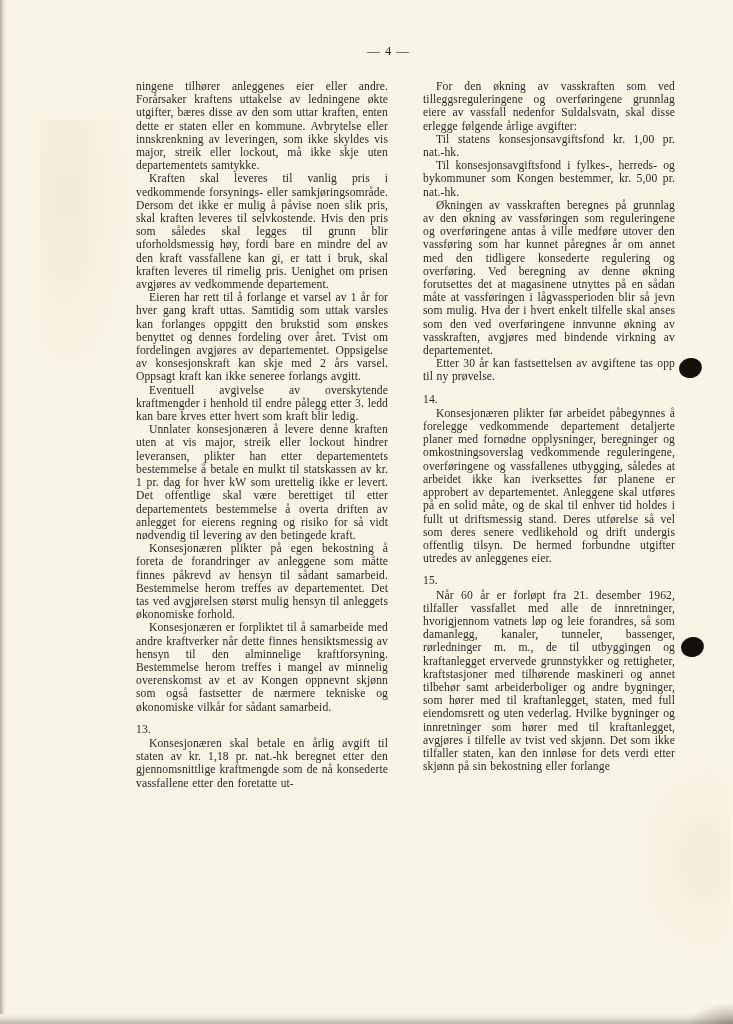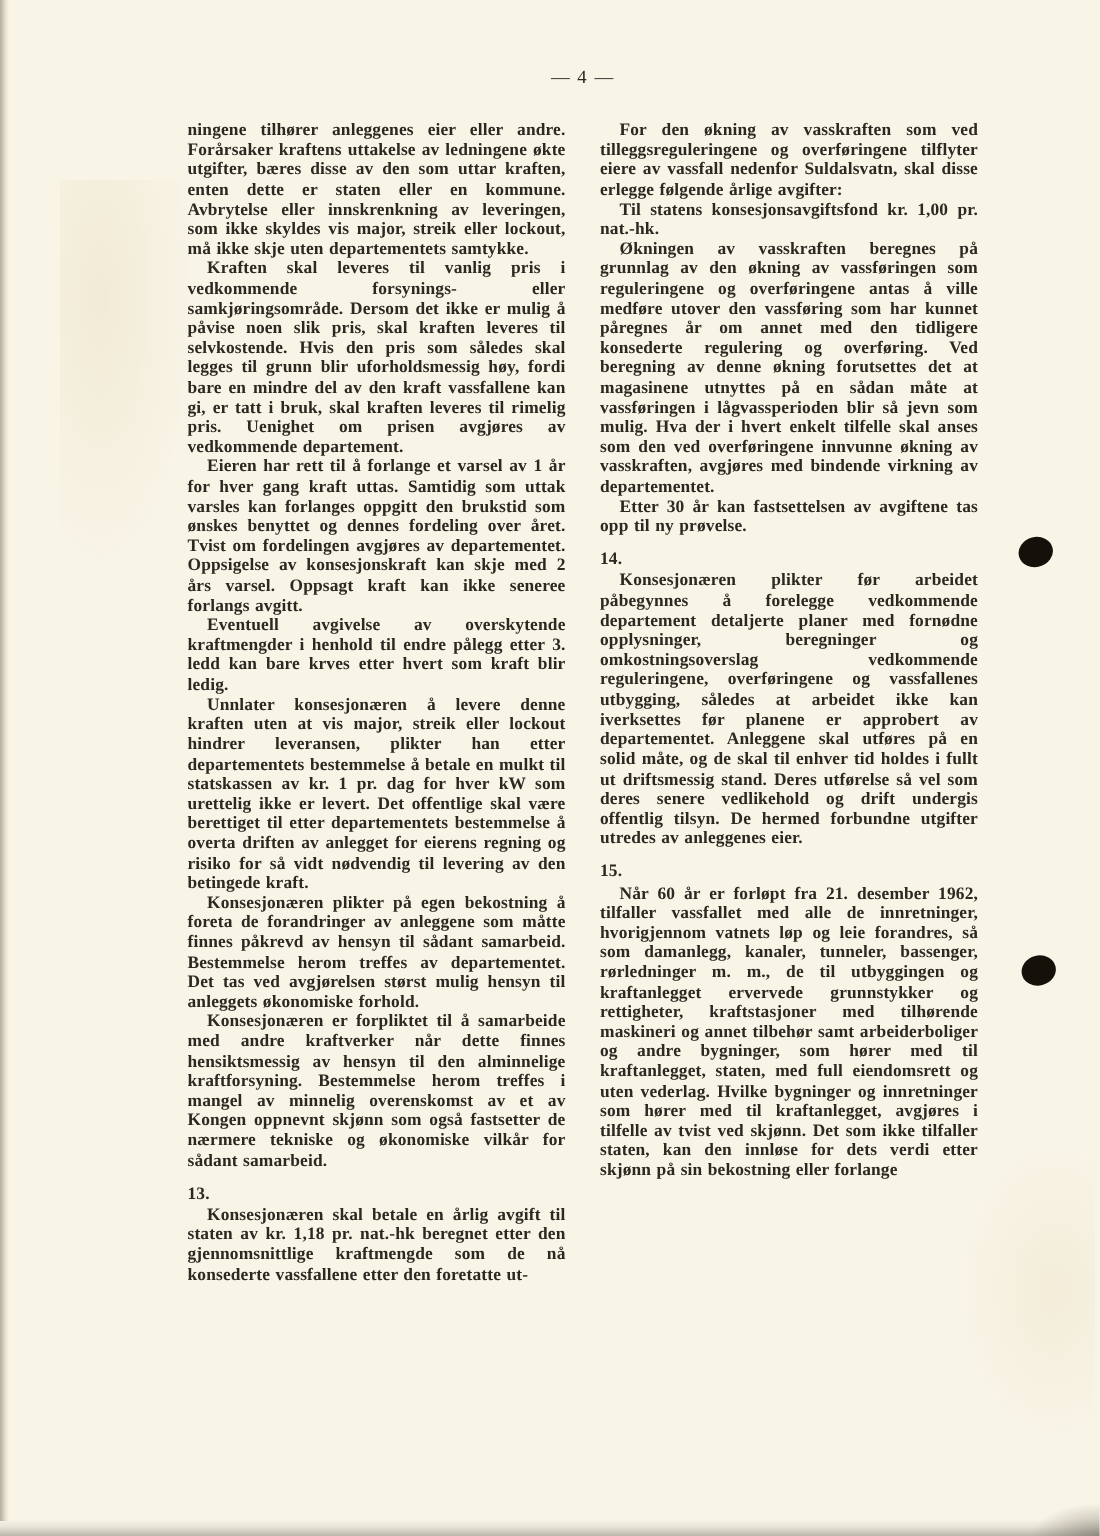--- a/index.html
+++ b/index.html
@@ -43,22 +43,22 @@
     transform:rotate(-14deg);
   }
   .hole-1{left:679px;top:358px;}
   .hole-2{left:681px;top:637px;}
 
   .page-number{
     position:absolute;left:125px;top:44px;width:527px;
     text-align:center;font-size:12.5px;letter-spacing:1px;
   }
   .text-block{
-    position:absolute;left:125px;top:80px;width:527px;
-    display:flex;gap:23px;font-weight:bold;
+    position:absolute;left:136px;top:80px;width:527px;
+    display:flex;gap:35px;
   }
   .column{flex:0 0 252px;width:252px;}
   .block{
     margin:0;
     font-size:11.6px;line-height:13.2px;
     text-align:justify;
     letter-spacing:0.1px;
     word-spacing:0.6px;
   }
   .block.indent{text-indent:13px;}
@@ -85,22 +85,23 @@
       <p class="block indent">Kraften skal leveres til vanlig pris i vedkommende forsynings- eller samkjøringsområde. Dersom det ikke er mulig å påvise noen slik pris, skal kraften leveres til selvkostende. Hvis den pris som således skal legges til grunn blir uforholdsmessig høy, fordi bare en mindre del av den kraft vassfallene kan gi, er tatt i bruk, skal kraften leveres til rimelig pris. Uenighet om prisen avgjøres av vedkommende departement.</p>
       <p class="block indent">Eieren har rett til å forlange et varsel av 1 år for hver gang kraft uttas. Samtidig som uttak varsles kan forlanges oppgitt den brukstid som ønskes benyttet og dennes fordeling over året. Tvist om fordelingen avgjøres av departementet. Oppsigelse av konsesjonskraft kan skje med 2 års varsel. Oppsagt kraft kan ikke seneree forlangs avgitt.</p>
       <p class="block indent">Eventuell avgivelse av overskytende kraftmengder i henhold til endre pålegg etter 3. ledd kan bare krves etter hvert som kraft blir ledig.</p>
       <p class="block indent">Unnlater konsesjonæren å levere denne kraften uten at vis major, streik eller lockout hindrer leveransen, plikter han etter departementets bestemmelse å betale en mulkt til statskassen av kr. 1 pr. dag for hver kW som urettelig ikke er levert. Det offentlige skal være berettiget til etter departementets bestemmelse å overta driften av anlegget for eierens regning og risiko for så vidt nødvendig til levering av den betingede kraft.</p>
       <p class="block indent">Konsesjonæren plikter på egen bekostning å foreta de forandringer av anleggene som måtte finnes påkrevd av hensyn til sådant samarbeid. Bestemmelse herom treffes av departementet. Det tas ved avgjørelsen størst mulig hensyn til anleggets økonomiske forhold.</p>
       <p class="block indent">Konsesjonæren er forpliktet til å samarbeide med andre kraftverker når dette finnes hensiktsmessig av hensyn til den alminnelige kraftforsyning. Bestemmelse herom treffes i mangel av minnelig overenskomst av et av Kongen oppnevnt skjønn som også fastsetter de nærmere tekniske og økonomiske vilkår for sådant samarbeid.</p>
       <p class="block heading">13.</p>
       <p class="block indent">Konsesjonæren skal betale en årlig avgift til staten av kr. 1,18 pr. nat.-hk beregnet etter den gjennomsnittlige kraftmengde som de nå konsederte vassfallene etter den foretatte ut-</p>
     </div>
   <div class="column">
-      <p class="block indent">For den økning av vasskraften som ved tilleggsreguleringene og overføringene tilflyter eiere av vassfall nedenfor Suldalsvatn, skal disse erlegge følgende årlige avgifter:</p>
+      <p class="block indent">For den økning av vasskraften som ved tilleggsreguleringene og overføringene grunnlag eiere av vassfall nedenfor Suldalsvatn, skal disse erlegge følgende årlige avgifter:</p>
       <p class="block indent">Til statens konsesjonsavgiftsfond kr. 1,00 pr. nat.-hk.</p>
+      <p class="block indent">Til konsesjonsavgiftsfond i fylkes-, herreds- og bykommuner som Kongen bestemmer, kr. 5,00 pr. nat.-hk.</p>
       <p class="block indent">Økningen av vasskraften beregnes på grunnlag av den økning av vassføringen som reguleringene og overføringene antas å ville medføre utover den vassføring som har kunnet påregnes år om annet med den tidligere konsederte regulering og overføring. Ved beregning av denne økning forutsettes det at magasinene utnyttes på en sådan måte at vassføringen i lågvassperioden blir så jevn som mulig. Hva der i hvert enkelt tilfelle skal anses som den ved overføringene innvunne økning av vasskraften, avgjøres med bindende virkning av departementet.</p>
       <p class="block indent">Etter 30 år kan fastsettelsen av avgiftene tas opp til ny prøvelse.</p>
       <p class="block heading">14.</p>
       <p class="block indent">Konsesjonæren plikter før arbeidet påbegynnes å forelegge vedkommende departement detaljerte planer med fornødne opplysninger, beregninger og omkostningsoverslag vedkommende reguleringene, overføringene og vassfallenes utbygging, således at arbeidet ikke kan iverksettes før planene er approbert av departementet. Anleggene skal utføres på en solid måte, og de skal til enhver tid holdes i fullt ut driftsmessig stand. Deres utførelse så vel som deres senere vedlikehold og drift undergis offentlig tilsyn. De hermed forbundne utgifter utredes av anleggenes eier.</p>
       <p class="block heading">15.</p>
       <p class="block indent">Når 60 år er forløpt fra 21. desember 1962, tilfaller vassfallet med alle de innretninger, hvorigjennom vatnets løp og leie forandres, så som damanlegg, kanaler, tunneler, bassenger, rørledninger m. m., de til utbyggingen og kraftanlegget ervervede grunnstykker og rettigheter, kraftstasjoner med tilhørende maskineri og annet tilbehør samt arbeiderboliger og andre bygninger, som hører med til kraftanlegget, staten, med full eiendomsrett og uten vederlag. Hvilke bygninger og innretninger som hører med til kraftanlegget, avgjøres i tilfelle av tvist ved skjønn. Det som ikke tilfaller staten, kan den innløse for dets verdi etter skjønn på sin bekostning eller forlange</p>
     </div>
 </div>
 
 <div class="hole-punch hole-1"></div>

